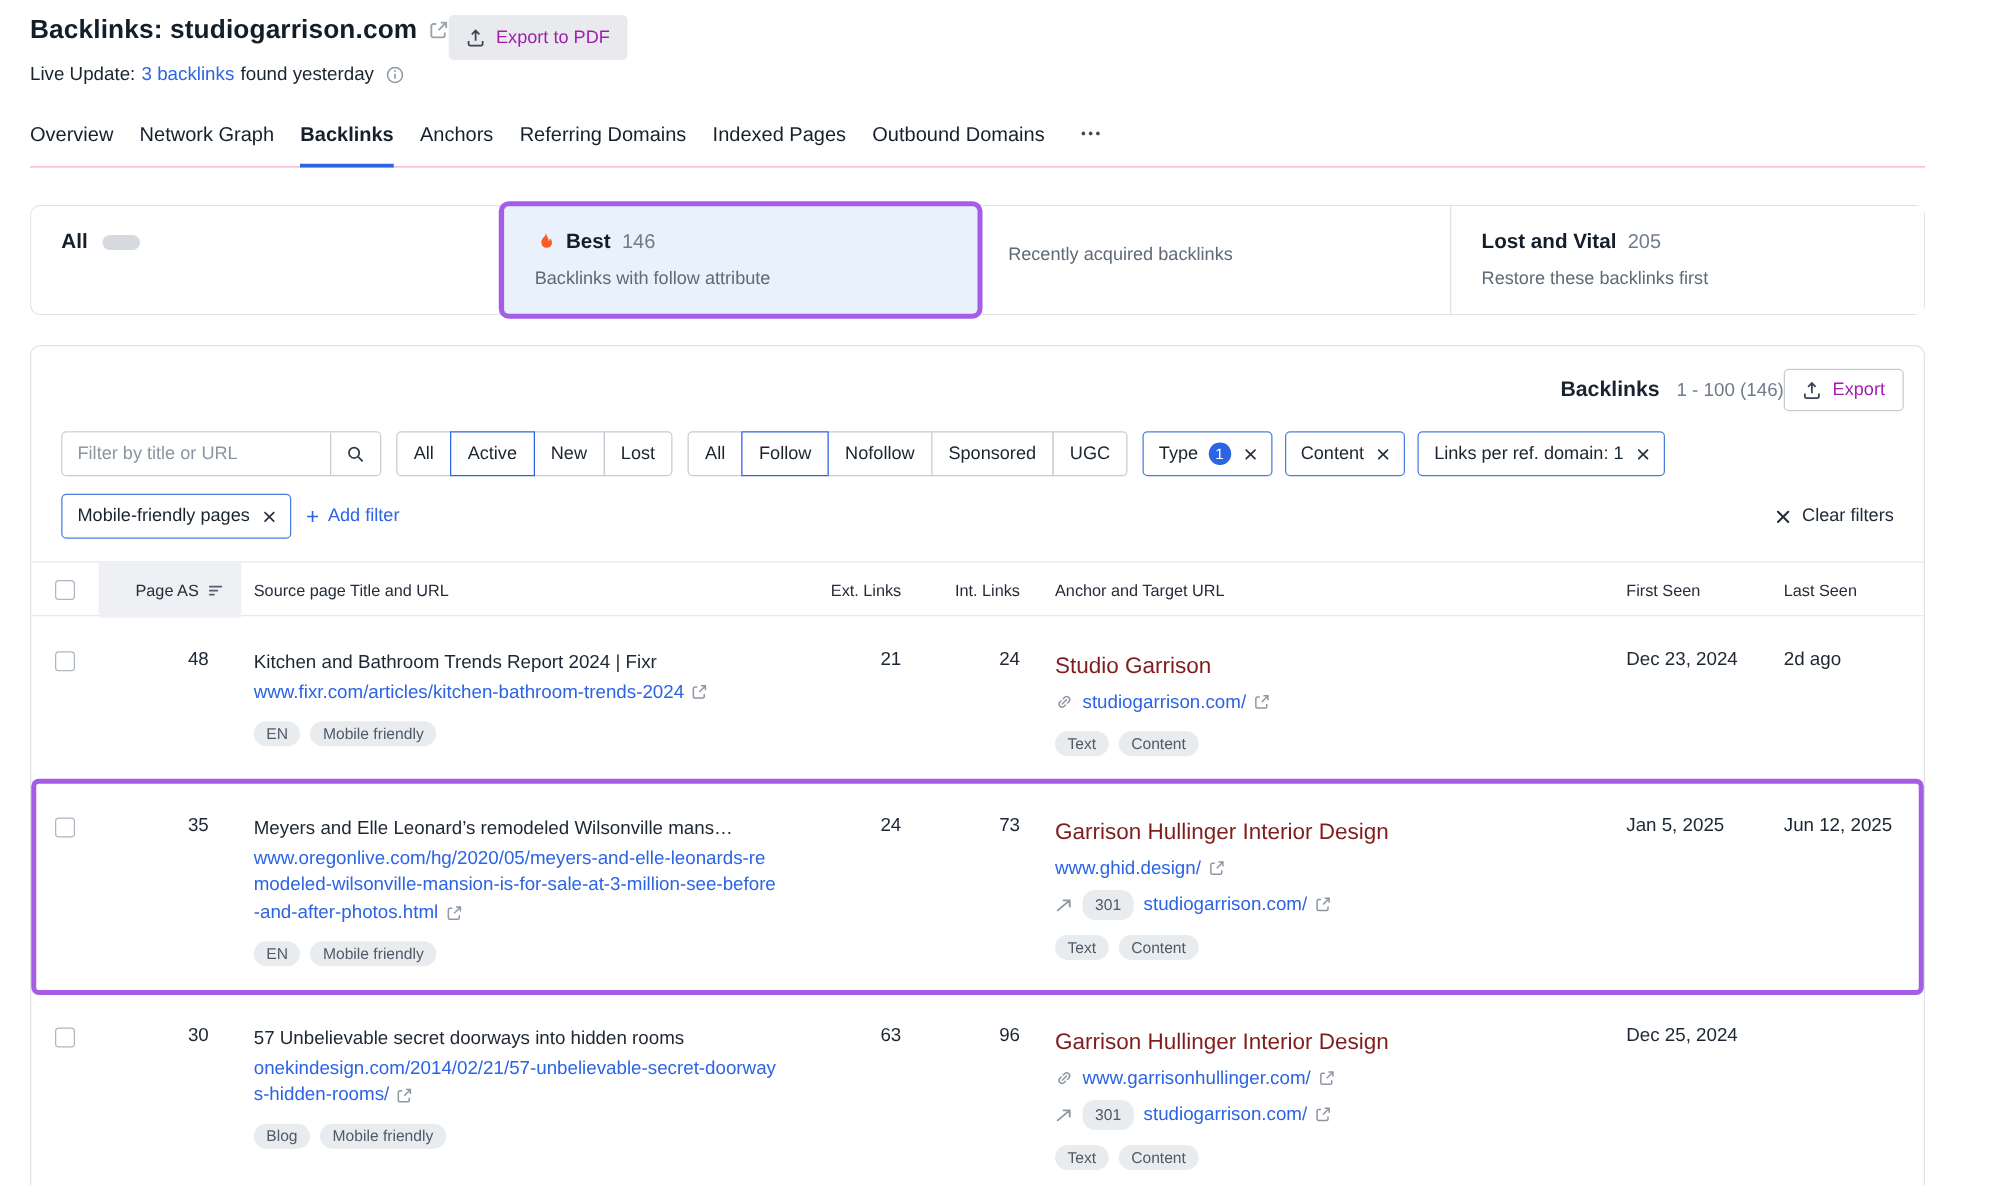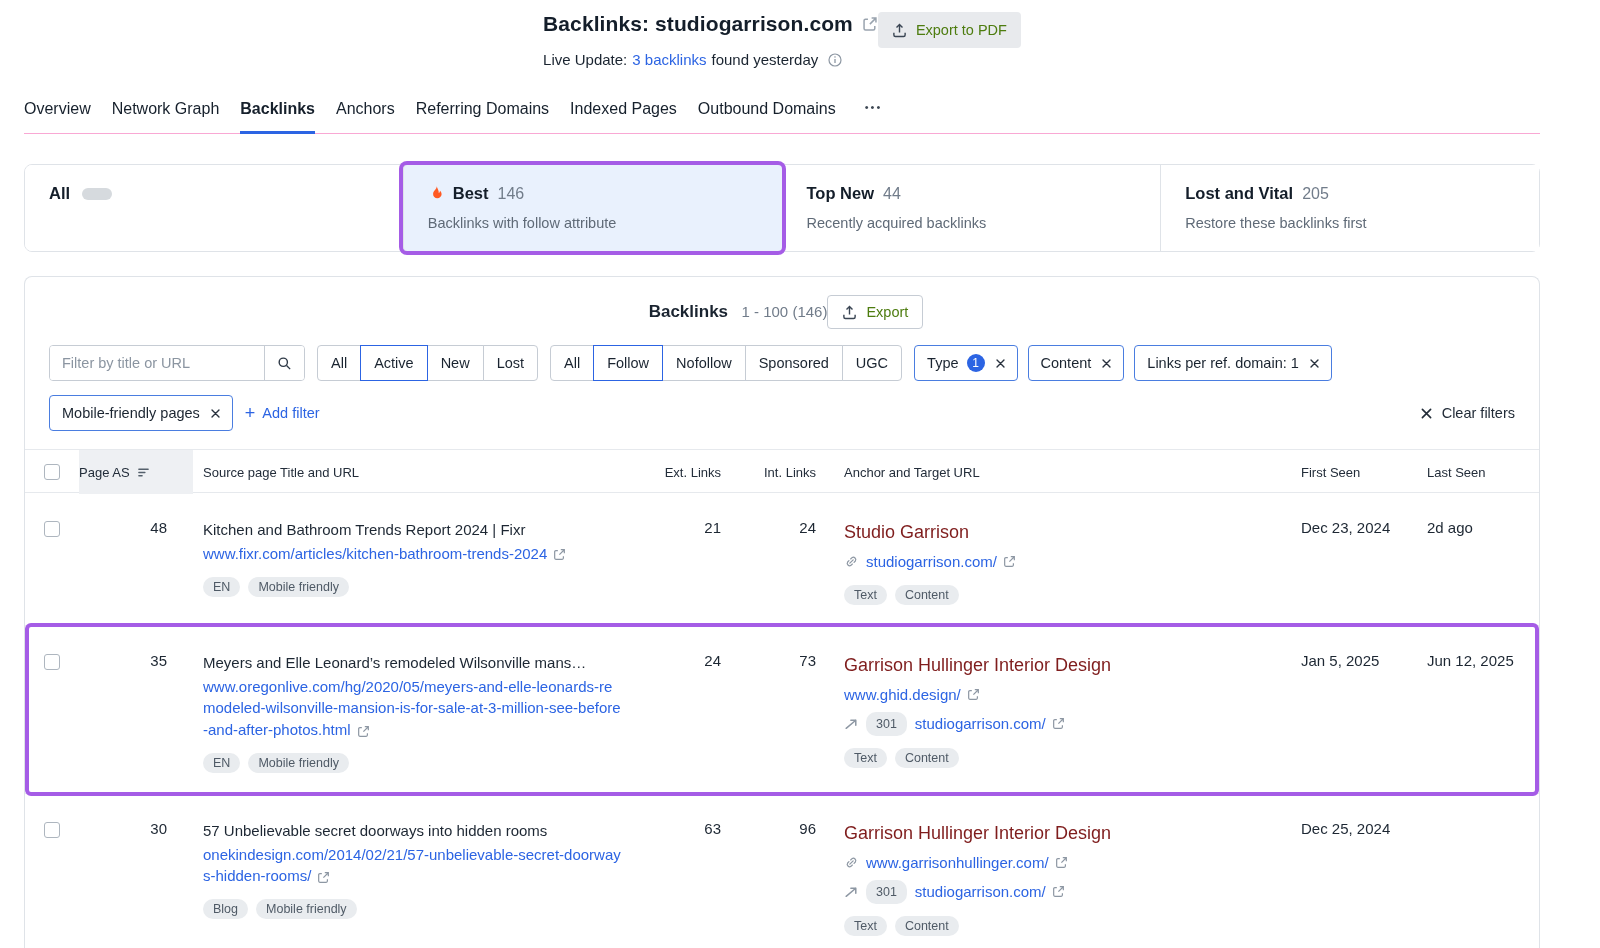--- a/index.html
+++ b/index.html
@@ -4,27 +4,27 @@
 <style>
   *{margin:0;padding:0;box-sizing:border-box}
   html,body{width:1600px;height:948px}
   body{font-family:"Liberation Sans","DejaVu Sans",sans-serif;background:#fff;color:#1a2430;overflow:hidden;position:relative}
   .page{width:1516px;margin-left:24px;padding-top:12px}
   a.link{color:#2c64e3;text-decoration:none;cursor:pointer}
   .icn{display:inline-flex;align-items:center;justify-content:center;flex:none}
   .icn svg{width:100%;height:100%;display:block}
 
   
-  .header-row{display:flex;justify-content:center;align-items:flex-start}
+  .header-row{display:flex;justify-content:flex-start;align-items:flex-start}
   .title-line{display:flex;align-items:center}
   h1.title{font-size:21px;font-weight:700;color:#141e2a;letter-spacing:.1px}
   .ext-title{width:16px;height:16px;color:#99a3ae;margin-left:9px}
   .live{margin-top:15px;font-size:15px;display:flex;align-items:center;gap:5px;color:#1a2430}
   .info{width:14px;height:14px;color:#8d97a3;margin-left:5px}
-  .btn{display:inline-flex;align-items:center;gap:9px;font-size:14.5px;font-family:inherit;color:#4d7c0f;cursor:pointer;border-radius:4px;padding:0 14px;height:34px;background:#fff;border:1px solid #c6ccd4}
+  .btn{display:inline-flex;align-items:center;gap:9px;font-size:14.5px;font-family:inherit;color:#a21caf;cursor:pointer;border-radius:4px;padding:0 14px;height:34px;background:#fff;border:1px solid #c6ccd4}
   .btn.gray{background:#e8eaed;border:none;height:36px}
   .btn .icn{width:15px;height:15px;color:#3a4553}
 
   
   .tabs{display:flex;gap:21px;margin-top:32px;border-bottom:1px solid #f9a8d4}
   .tab{padding:0 0 15px;font-size:16px;color:#16202c;cursor:pointer;position:relative;white-space:nowrap}
   .tab.active{font-weight:700}
   .tab.active::after{content:"";position:absolute;left:0;right:0;bottom:-1px;height:3px;background:#2c64e3}
   .tab.more{font-size:11px;letter-spacing:2px;color:#3e4854;display:flex;align-items:center;padding-bottom:19px;padding-left:8px}
 
@@ -36,21 +36,21 @@
   .card.annotated{box-shadow:0 0 0 4px #a55ce6;border-radius:4px;z-index:2}
   .card-top{display:flex;align-items:center}
   .card-title{font-size:16.5px;font-weight:700;color:#141e2a}
   .card-count{font-size:16px;color:#717c8a;margin-left:9px}
   .card-sub{margin-top:12px;font-size:14.5px;color:#5f6a77}
   .mini-toggle{width:30px;height:12px;background:#d6dade;border-radius:6px;margin-left:12px;display:inline-block}
   .flame{width:17px;height:17px;margin-right:8px}
 
   
   .panel{margin-top:24px;border:1px solid #dfe3e8;border-bottom:none;border-radius:8px 8px 0 0;padding-bottom:60px}
-  .panel-head{display:flex;justify-content:center;align-items:center;padding:18px 16px 16px 24px}
+  .panel-head{display:flex;justify-content:flex-end;align-items:center;padding:18px 16px 16px 24px}
   .panel-title{font-size:17px;font-weight:700}
   .panel-range{font-size:15px;color:#717c8a;margin-left:9px}
 
   
   .filter-row{display:flex;align-items:center;padding:0 24px;gap:12px}
   .filter-row.second{margin-top:14px}
   .search{display:flex;width:256px;height:36px;border:1px solid #c6ccd4;border-radius:4px;overflow:hidden;flex:none}
   .search input{flex:1;min-width:0;border:none;outline:none;padding:0 12px;font-size:14.5px;font-family:inherit;color:#1a2430}
   .search input::placeholder{color:#8b95a1}
   .search-btn{width:40px;border:none;border-left:1px solid #c6ccd4;background:#fff;display:flex;align-items:center;justify-content:center;cursor:pointer}
@@ -68,21 +68,21 @@
   .add-filter .plus{font-size:18px;line-height:1}
   .clear-filters{display:inline-flex;align-items:center;gap:9px;margin-left:auto;background:none;border:none;font-size:14.5px;font-family:inherit;color:#222c38;cursor:pointer}
   .clear-filters .icn{width:13px;height:13px;color:#222c38}
 
   
   .thead,.trow{display:grid;grid-template-columns:54px 114px 452px 90px 95px 455px 130px 1fr}
   .thead{margin-top:18px;border-top:1px solid #e6e9ed;border-bottom:1px solid #e6e9ed;height:44px;align-items:center;font-size:13px;color:#232d3a}
   .td{min-width:0}
   .c-check{display:flex;justify-content:center}
   .checkbox{width:16px;height:16px;border:1px solid #aeb6bf;border-radius:3px;background:#fff;display:inline-block;cursor:pointer}
-  .th-as{background:#eef0f3;height:44px;display:flex;align-items:center;padding-right:14px;gap:7px;cursor:pointer}
+  .th-as{background:#eef0f3;height:44px;display:flex;align-items:center;justify-content:flex-end;padding-right:14px;gap:7px;cursor:pointer}
   .sort{width:13px;height:13px;color:#55606c}
   .c-num{text-align:right;padding-right:14px}
   .c-first{padding-left:16px}
   .c-last{padding-left:12px}
   .trow{border-bottom:1px solid #e6e9ed;position:relative}
   .trow .c-check{padding-top:28px;align-items:flex-start}
   .trow .c-as{text-align:right;padding:26px 26px 0 0;font-size:15px;color:#1d2733}
   .trow .c-title{padding:26px 24px 20px 10px}
   .trow .c-num{padding-top:26px;font-size:15px;color:#1d2733}
   .trow .c-anchor{padding:26px 10px 20px 14px}
@@ -162,24 +162,20 @@
             <svg viewBox="0 0 16 16">
               <path d="M8.1 1.2c.5 2.7-3.3 4-3.3 7.2a4 4 0 0 0 8 .2c0-1.4-.6-2.4-1.5-3.3-.1 1.1-.5 1.8-1.2 2.2.3-2.1-.9-3.3-2-6.3z" fill="#ff5a23"></path>
             </svg>
           </span>
           <span class="card-title">Best</span>
           <span class="card-count">146</span>
         </div>
         <div class="card-sub">Backlinks with follow attribute</div>
       </div>
       <div class="card">
-        <div class="card-top">
-          <span class="card-title">Top New</span>
-          <span class="card-count">44</span>
-        </div>
         <div class="card-sub">Recently acquired backlinks</div>
       </div>
       <div class="card">
         <div class="card-top">
           <span class="card-title">Lost and Vital</span>
           <span class="card-count">205</span>
         </div>
         <div class="card-sub">Restore these backlinks first</div>
       </div>
     </div>

